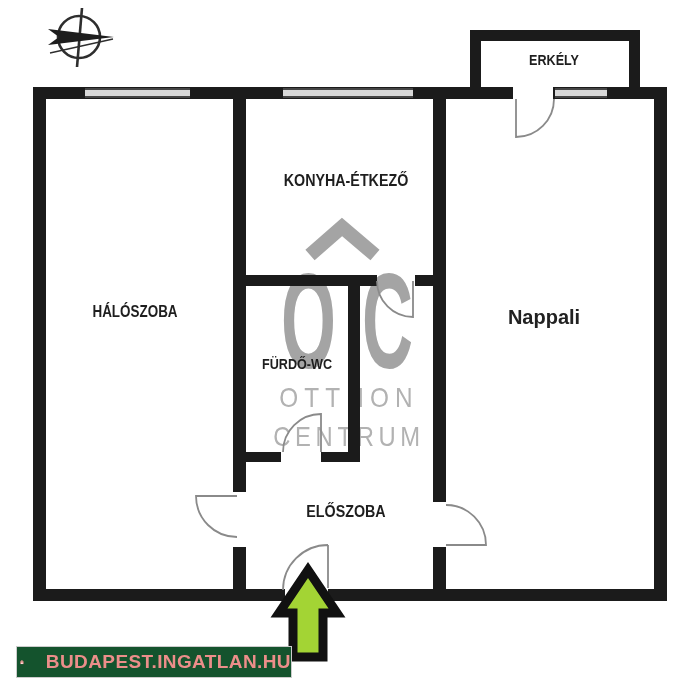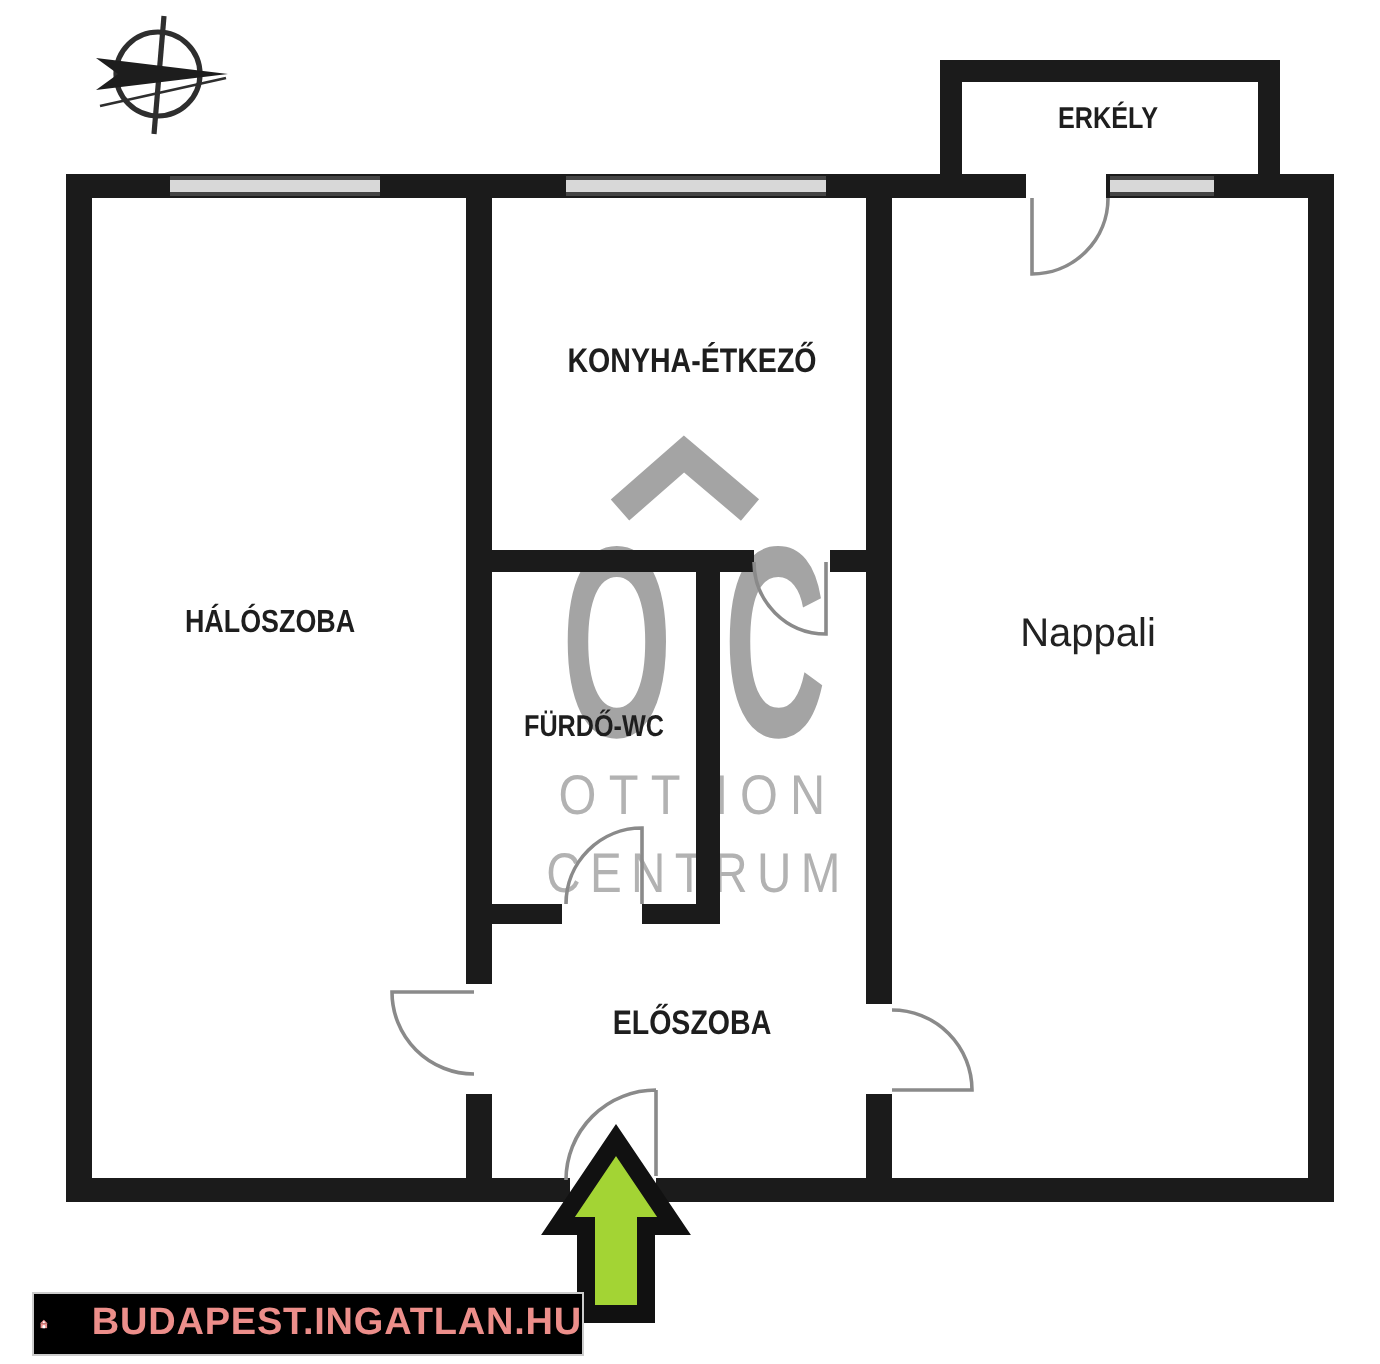--- a/index.html
+++ b/index.html
@@ -24,25 +24,25 @@
   
   #overlay{position:absolute;left:0;top:0;z-index:4;pointer-events:none;}
   
   .label{position:absolute;z-index:5;font-weight:bold;color:#1e1e1e;white-space:nowrap;
          transform:translateX(-50%) scaleX(0.84);transform-origin:center top;}
   .label-erkely   {left:554px;top:51px; font-size:15px;}
   .label-konyha   {left:346px;top:171px;font-size:17px;}
   .label-haloszoba{left:135px;top:303px;font-size:16px;}
   .label-furdo    {left:297px;top:355px;font-size:15px;}
   .label-eloszoba {left:346px;top:502px;font-size:17px;}
-  .label-nappali  {left:544px;top:306px;font-size:20px;font-weight:normal;
+  .label-nappali  {left:544px;top:306px;font-size:20px;font-weight:bold;
                    transform:translateX(-50%);color:#222;}
   
   .logo{position:absolute;left:16px;top:646px;width:276px;height:32px;z-index:6;
-        background:#000000;border:1px solid #cccccc;display:flex;align-items:center;gap:22px;
+        background:#14532d;border:1px solid #cccccc;display:flex;align-items:center;gap:22px;
         padding-left:3px;box-sizing:border-box;}
   .logo-text{font-size:19px;font-weight:bold;color:#ec8e8a;letter-spacing:0.4px;white-space:nowrap;}
 </style>
 </head>
 <body>
 
 <div id="canvas">
 
   <svg class="wm-roof" width="690" height="682" viewBox="0 0 690 682">
     <path d="M310,255 L342,227 L375,255" fill="none" stroke="#a4a4a4" stroke-width="14"></path>

